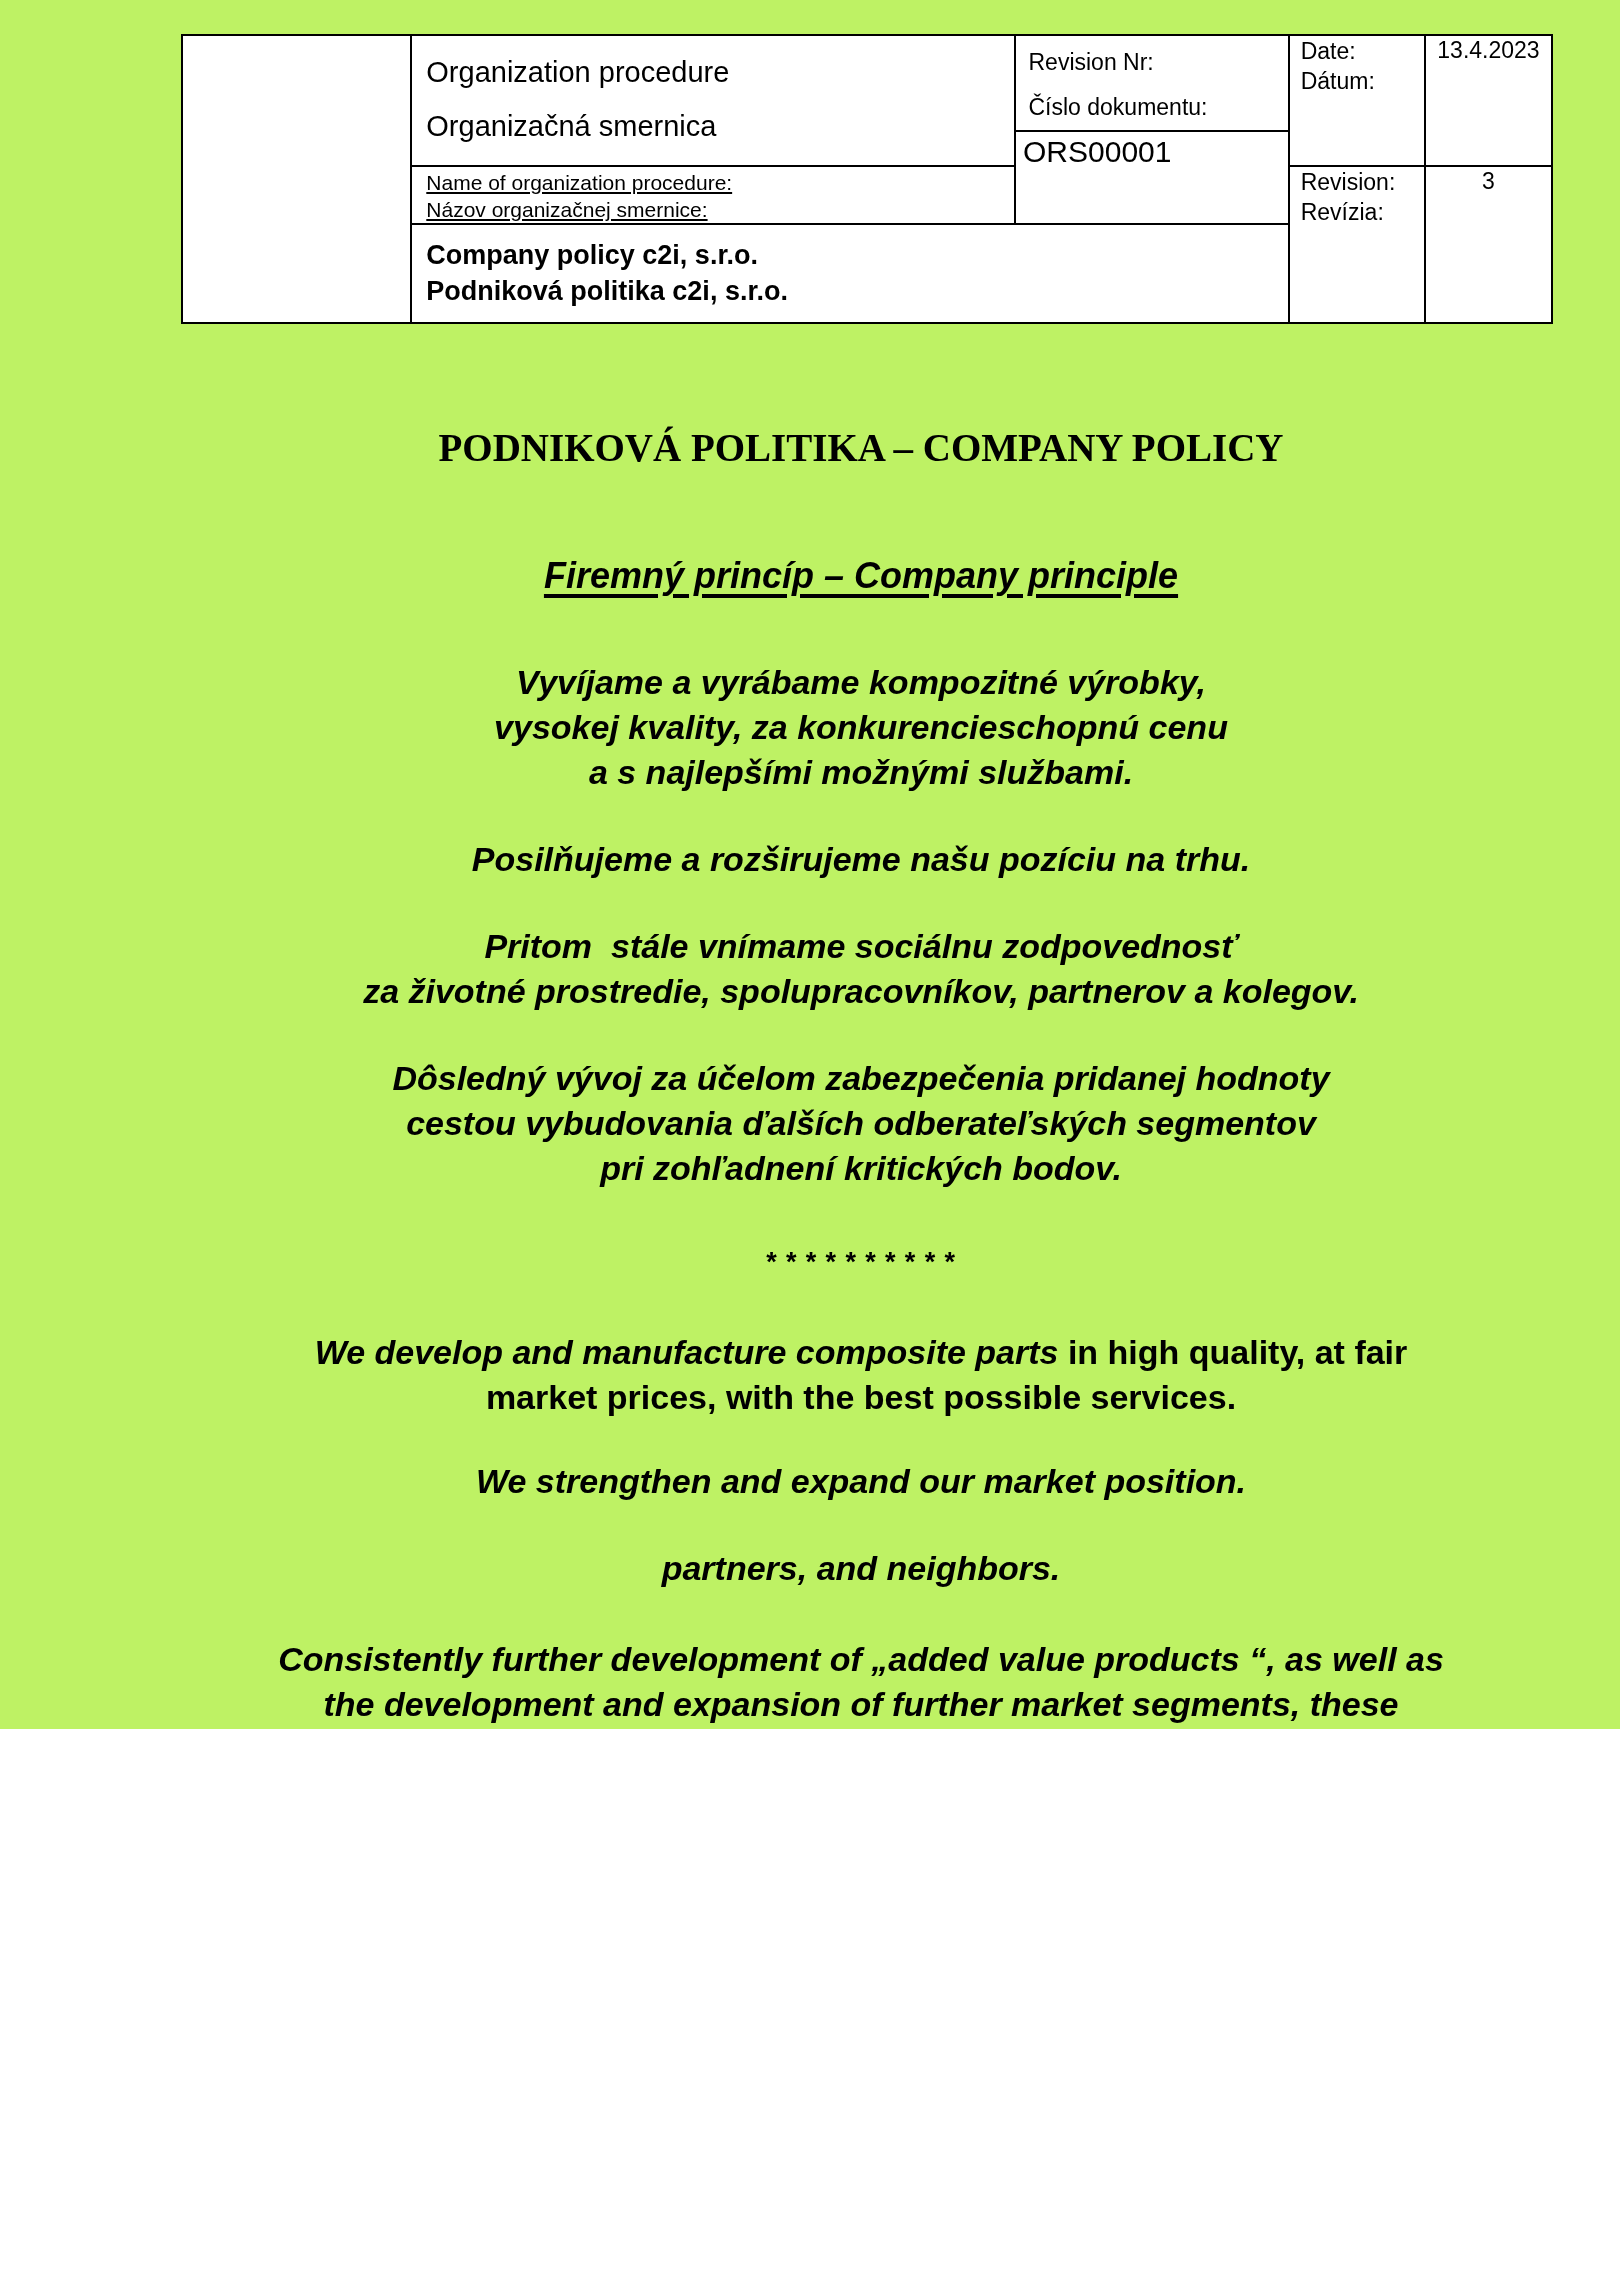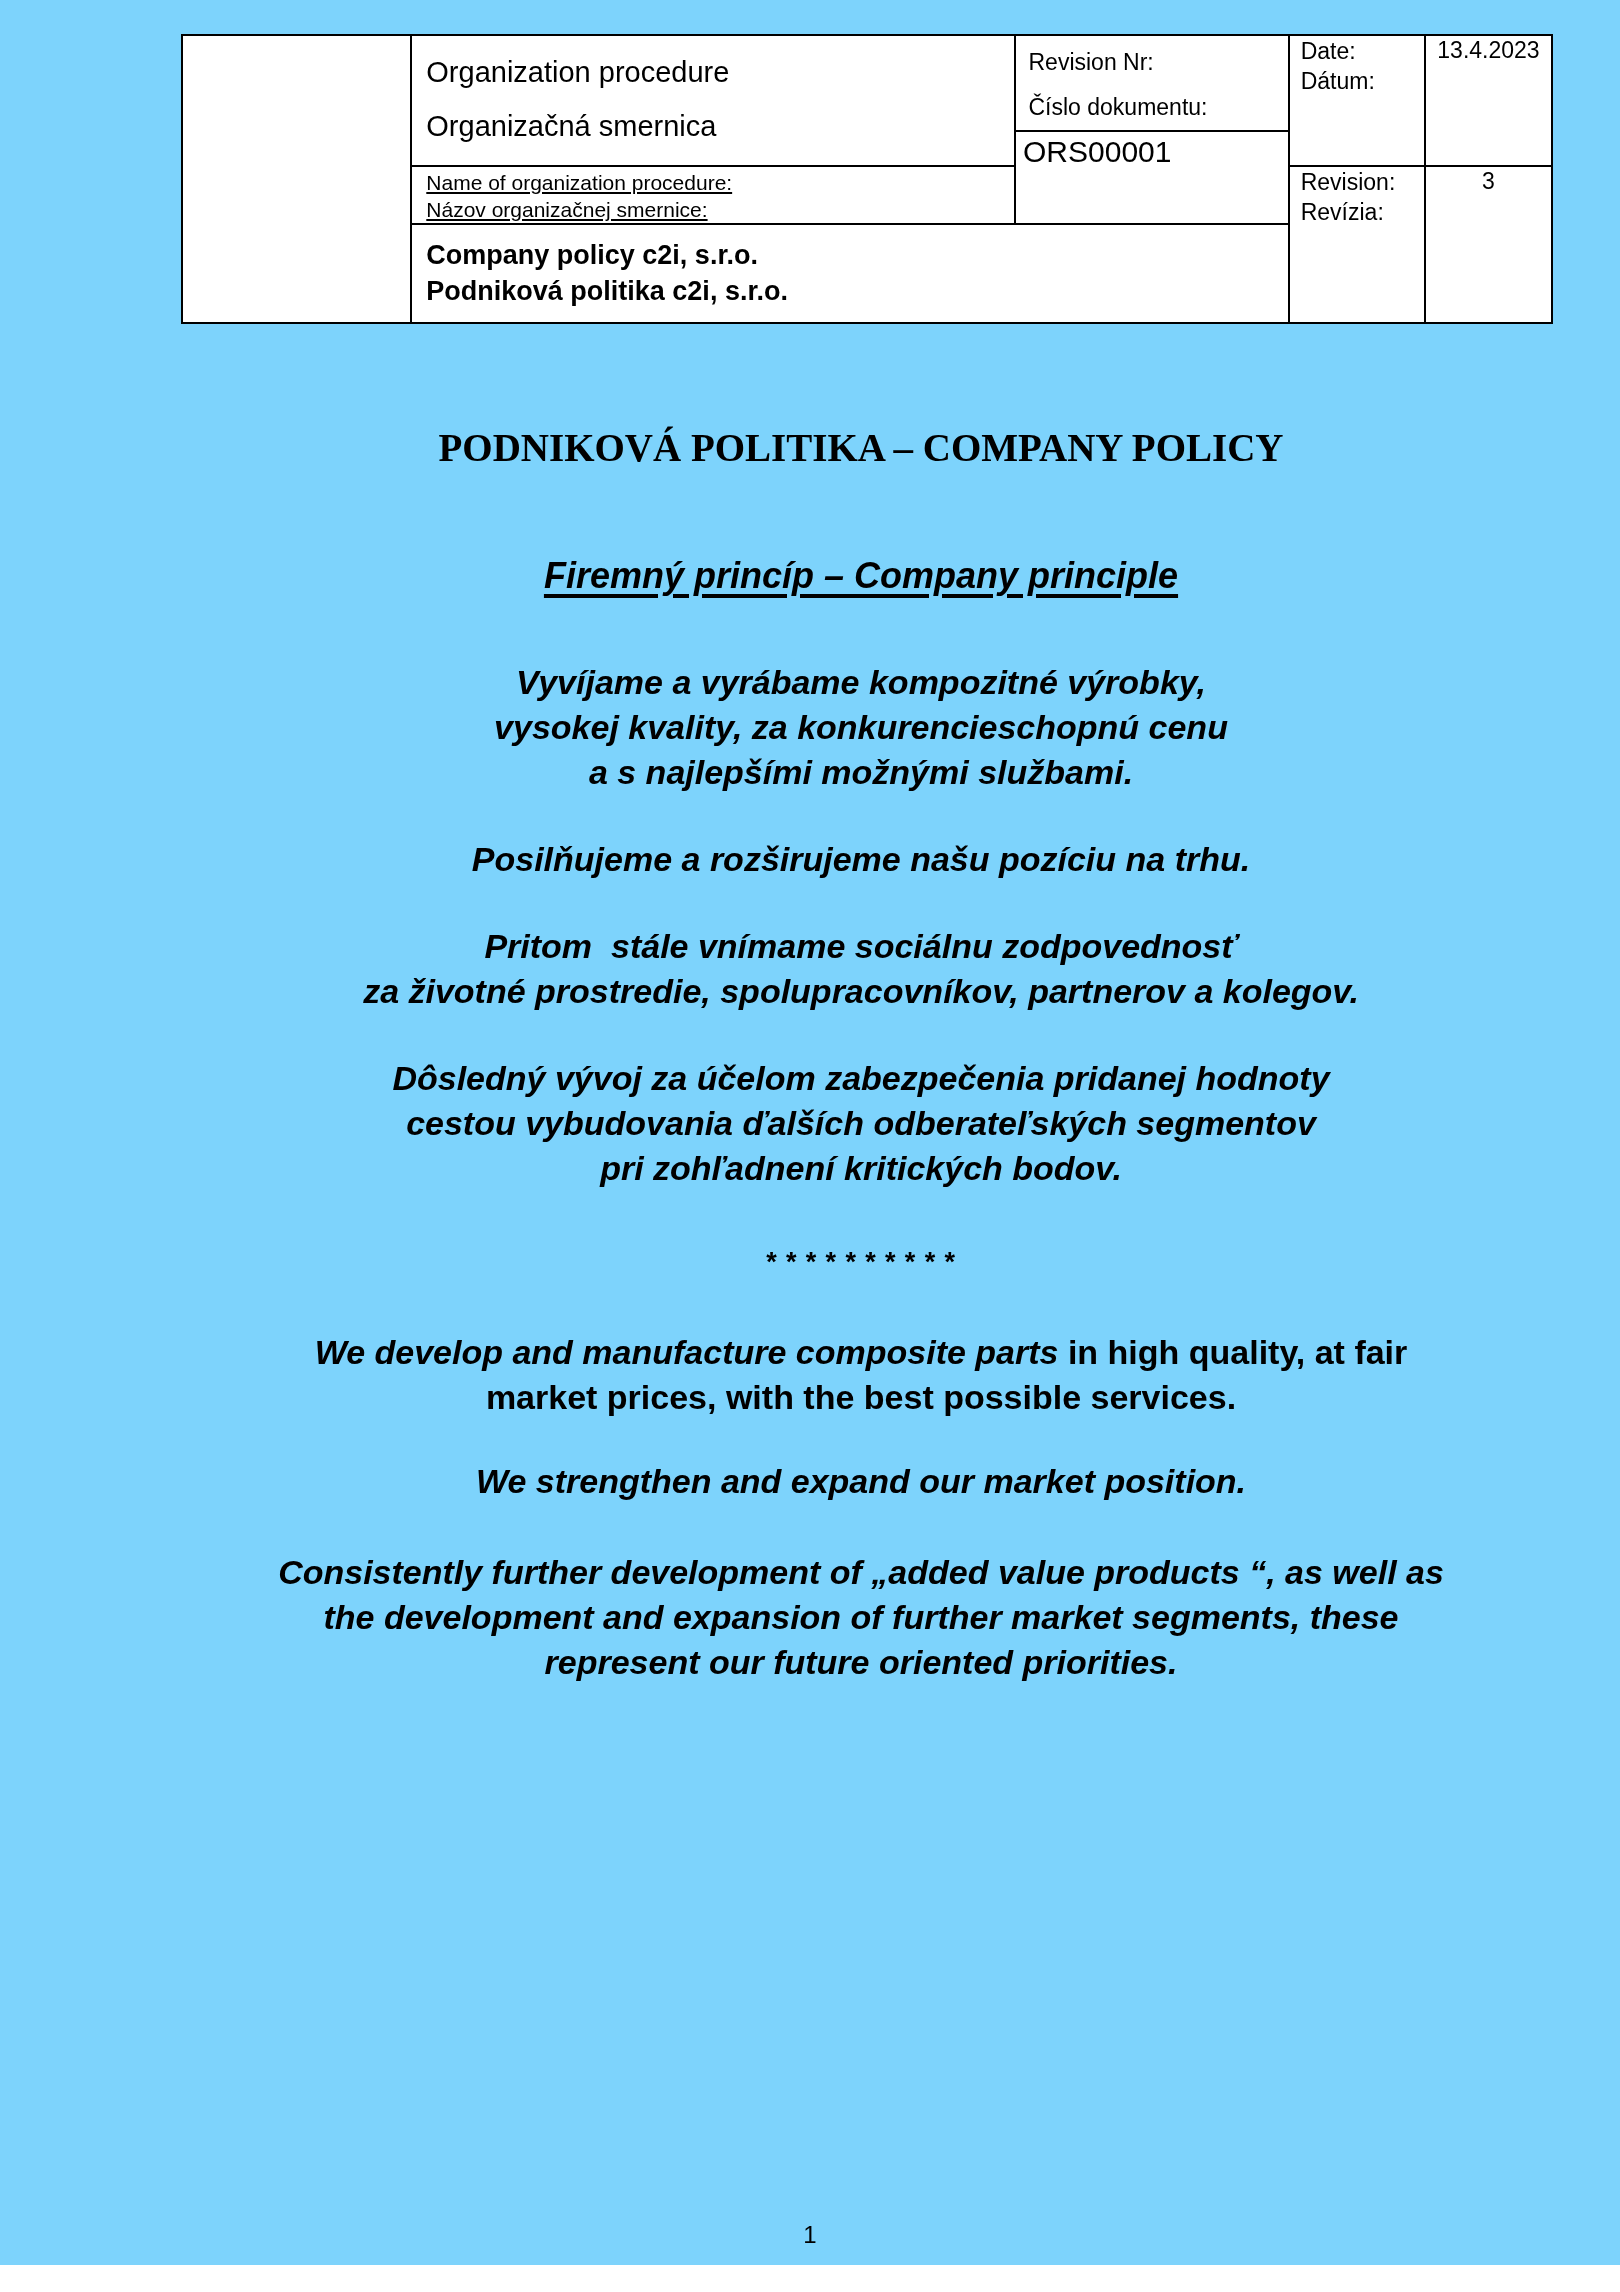--- a/index.html
+++ b/index.html
@@ -1,20 +1,20 @@
 <!DOCTYPE html>
 <html style="font-size:14.3px"><head>
 <meta charset="utf-8">
 <style>
   html, body { margin: 0; padding: 0; background: #ffffff; }
   .page {
     position: relative;
     width: 1620px;
-    height: 2265px;
-    background: #7dd3fc;
+    height: 1729px;
+    background: #bef264;
     font-family: "Liberation Sans", "DejaVu Sans", sans-serif;
     color: #000000;
     overflow: hidden;
   }
 
   
   table.header-table {
     position: absolute;
     left: 181px;
     top: 34px;
@@ -216,20 +216,21 @@
     <div class="para after-separator">
       <div class="line"><span>We develop and manufacture composite parts</span><span class="upright"> in high quality, at fair</span></div>
       <div class="line upright">market prices, with the best possible services.</div>
     </div>
 
     <div class="para p6">
       <div class="line">We strengthen and expand our market position.</div>
     </div>
 
     <div class="para">
+      <div class="line">partners, and neighbors.</div>
     </div>
 
     <div class="para p8">
       <div class="line">Consistently further development of „added value products “, as well as</div>
       <div class="line">the development and expansion of further market segments, these</div>
       <div class="line">represent our future oriented priorities.</div>
     </div>
 
   </div>
 

